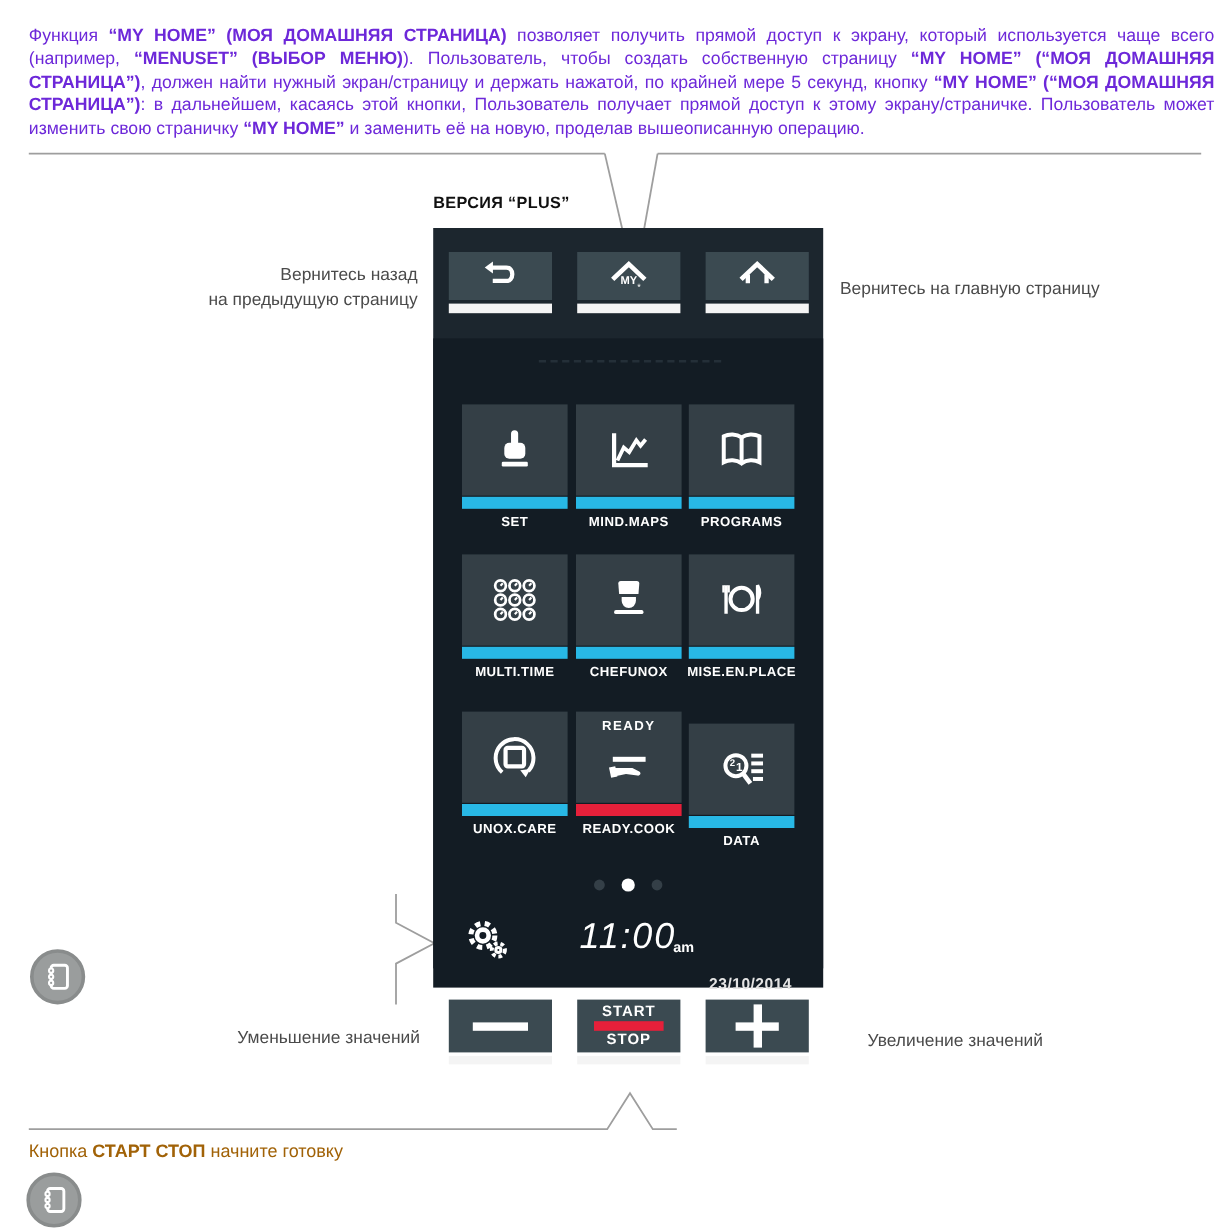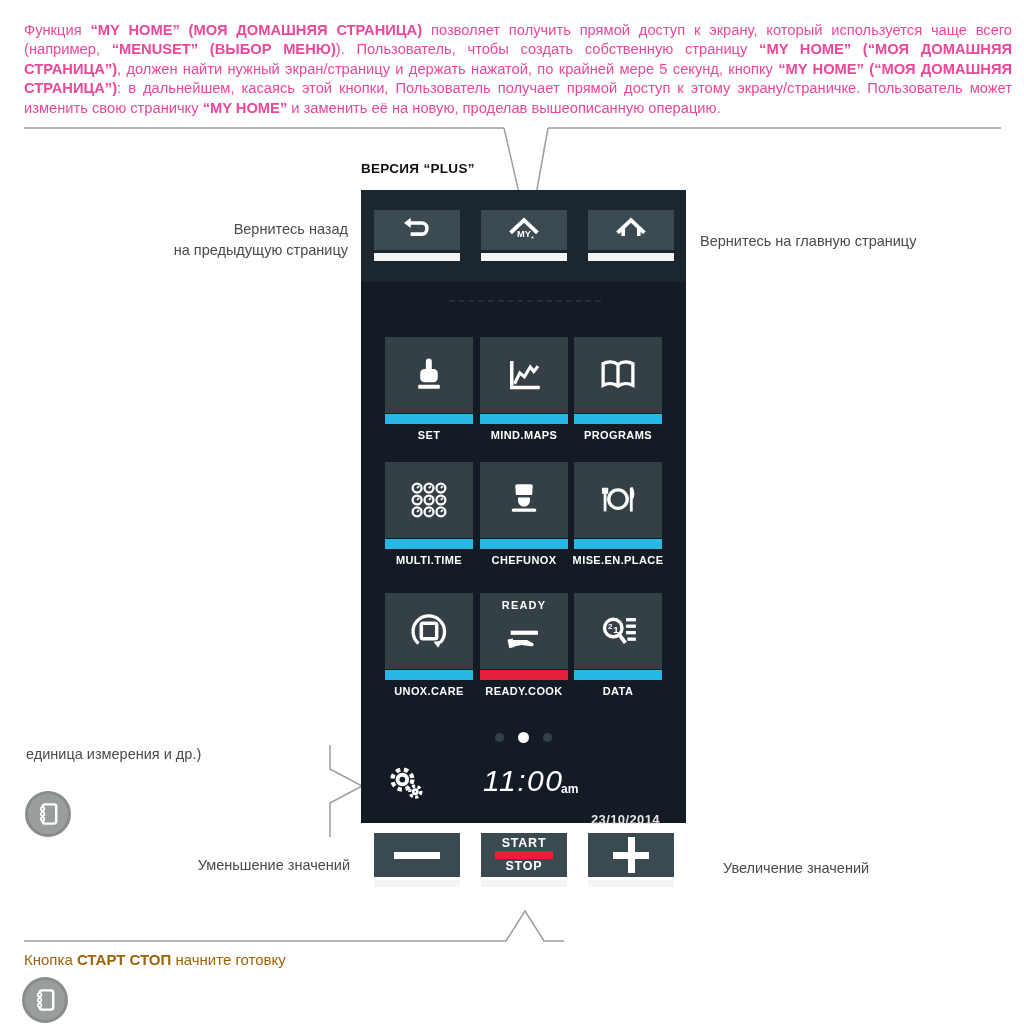--- a/index.html
+++ b/index.html
@@ -1,21 +1,21 @@
 <!DOCTYPE html>
 <html><head>
 <meta charset="utf-8">
 <style>
   html,body{margin:0;padding:0;}
   body{font-family:"Liberation Sans", sans-serif; background:#ffffff;}
   .page{position:relative;width:1024px;height:1024px;background:#ffffff;overflow:hidden;}
 
   
   .intro{position:absolute;left:24px;top:6px;width:988px;font-size:14.7px;line-height:19.6px;
-         color:#ec4899;text-align:justify;}
+         color:#6d28d9;text-align:justify;}
 
   
   .lines-svg{position:absolute;left:0;top:0;width:1024px;height:1024px;pointer-events:none;}
 
   .version{position:absolute;left:361px;top:161px;font-size:13.5px;font-weight:700;color:#111;letter-spacing:.3px;}
 
   
   .panel{position:absolute;left:361px;top:190px;width:325px;height:617px;background:#1c262e;}
   .screen{position:absolute;left:0;top:92px;width:325px;height:541px;background:#131c24;}
   .faint-dashes{position:absolute;left:88px;top:110px;width:152px;border-top:2px dashed rgba(130,150,160,.16);}
@@ -255,21 +255,21 @@
         <div class="tile" style="left: 119px; top: 403px;">
           <div class="tile-box">
             <div class="tile-badge">READY</div>
             <svg width="40" height="40" style="margin-top: 14px;">
               <use href="#i-ready"></use>
             </svg>
           </div>
           <div class="tile-bar" style="background: rgb(230, 32, 58);"></div>
           <div class="tile-label">READY.COOK</div>
         </div>
-        <div class="tile" style="left: 213px; top: 403px; text-decoration: underline;">
+        <div class="tile" style="left: 213px; top: 413px; text-decoration: underline;">
           <div class="tile-box">
             <svg width="42" height="42">
               <use href="#i-data"></use>
             </svg>
           </div>
           <div class="tile-bar" style="background: rgb(40, 184, 230);"></div>
           <div class="tile-label">DATA</div>
         </div>
       </div>
 
@@ -305,21 +305,20 @@
   </div>
 
   <div class="ann" style="left:700px;top:231px;">
     <span>Вернитесь на главную страницу</span>
   </div>
   <div class="ann ann-right" style="right:676px;top:219px;">
     <div>Вернитесь назад</div>
     <div>на предыдущую страницу</div>
   </div>
   <div class="ann" style="left:26px;top:744px;">
-    <div>единица измерения и др.)</div>
   </div>
   <div class="circle-icon" style="left:25px;top:791px;">
     <svg width="34" height="34">
         <use href="#i-notebook"></use>
       </svg>
   </div>
   <div class="ann ann-right" style="right:674px;top:855px;">
     <span>Уменьшение значений</span>
   </div>
   <div class="ann" style="left:723px;top:858px;">

